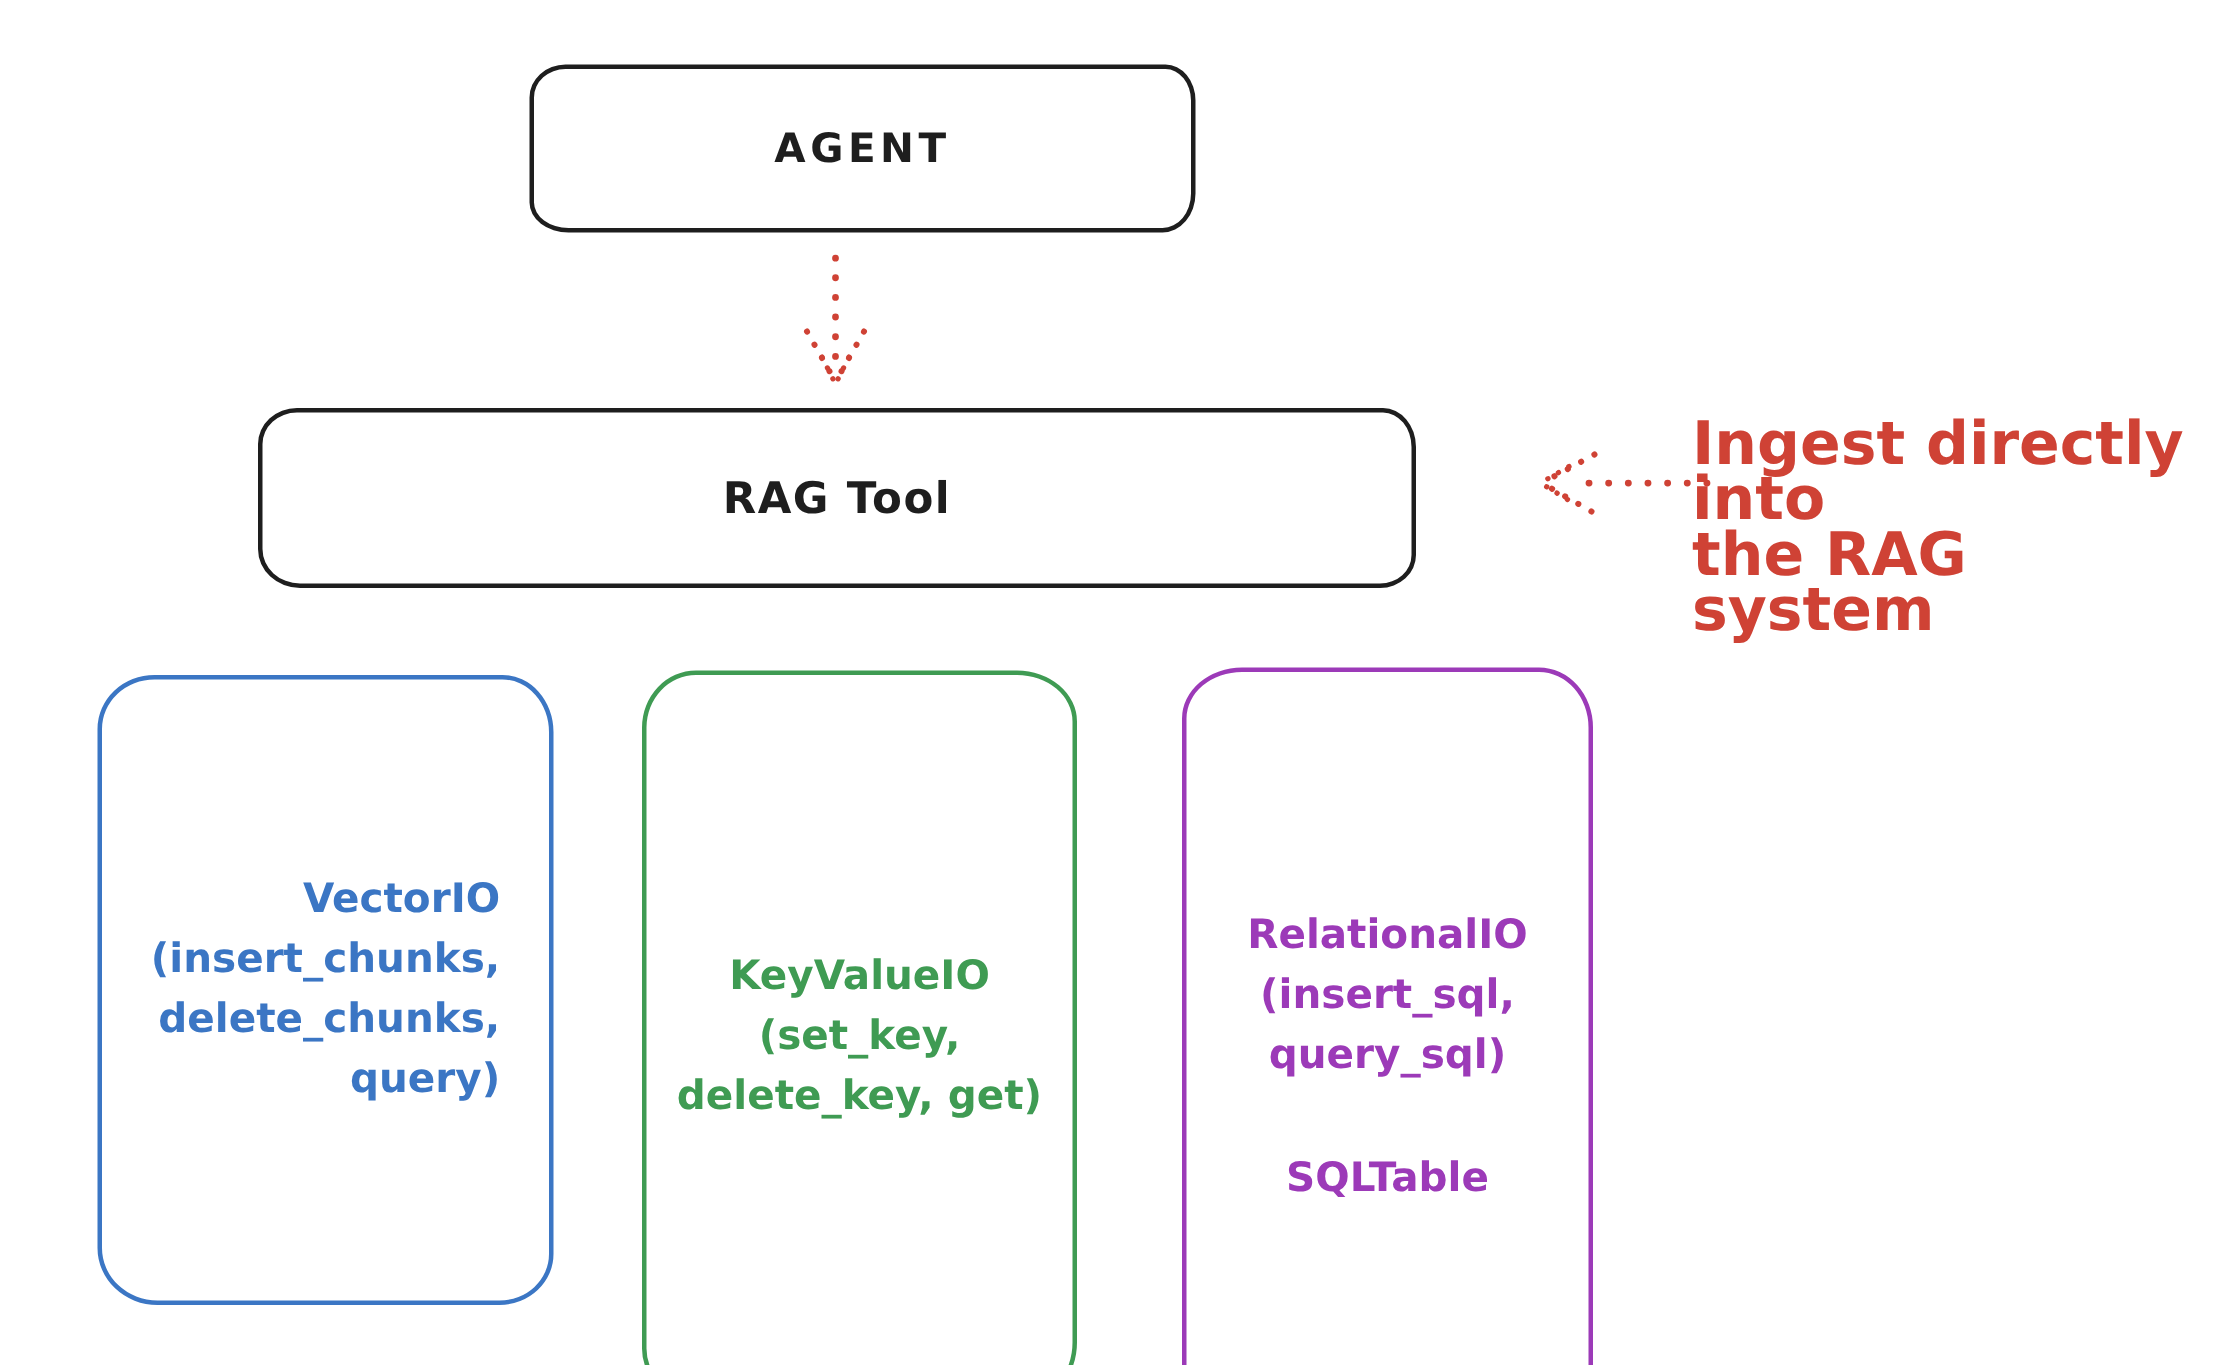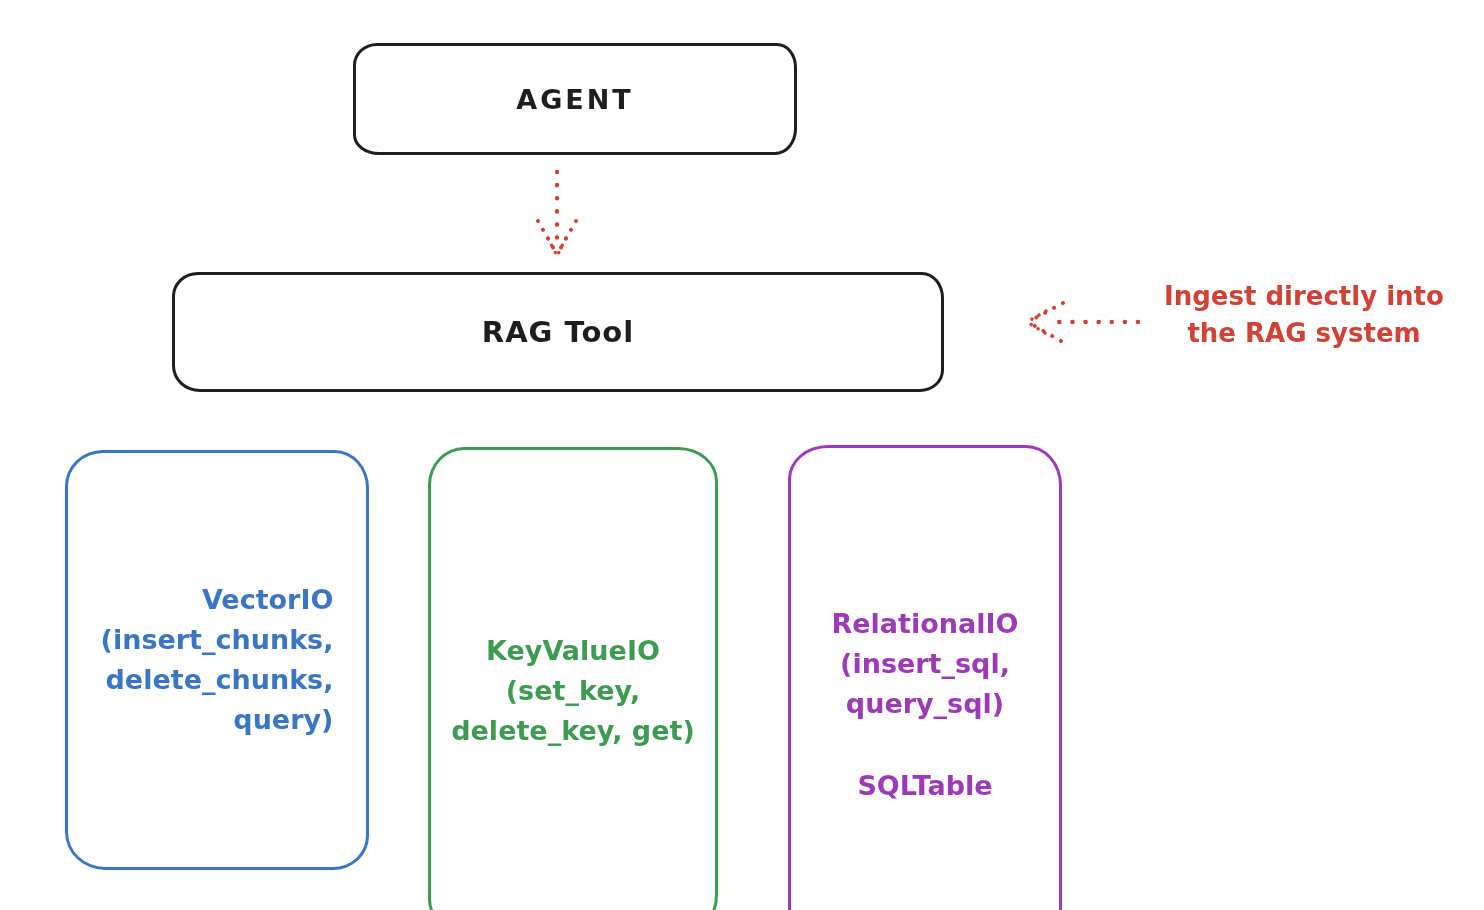--- a/index.html
+++ b/index.html
@@ -58,23 +58,22 @@
   .rag-box .node-label {
     font-size: 29px;
     font-weight: bold;
     letter-spacing: 1px;
   }
 
   .annotation {
     position: absolute;
     left: 1128px; top: 278px;
     width: 352px;
-    text-align: center;
     color: var(--red, #cf4235);
-    font-size: 26px;
+    font-size: 40px;
     font-weight: bold;
     line-height: 37px;
     white-space: pre-line;
   }
 
   .card {
     position: absolute;
     box-sizing: border-box;
     background: #ffffff;
     border-style: solid;

